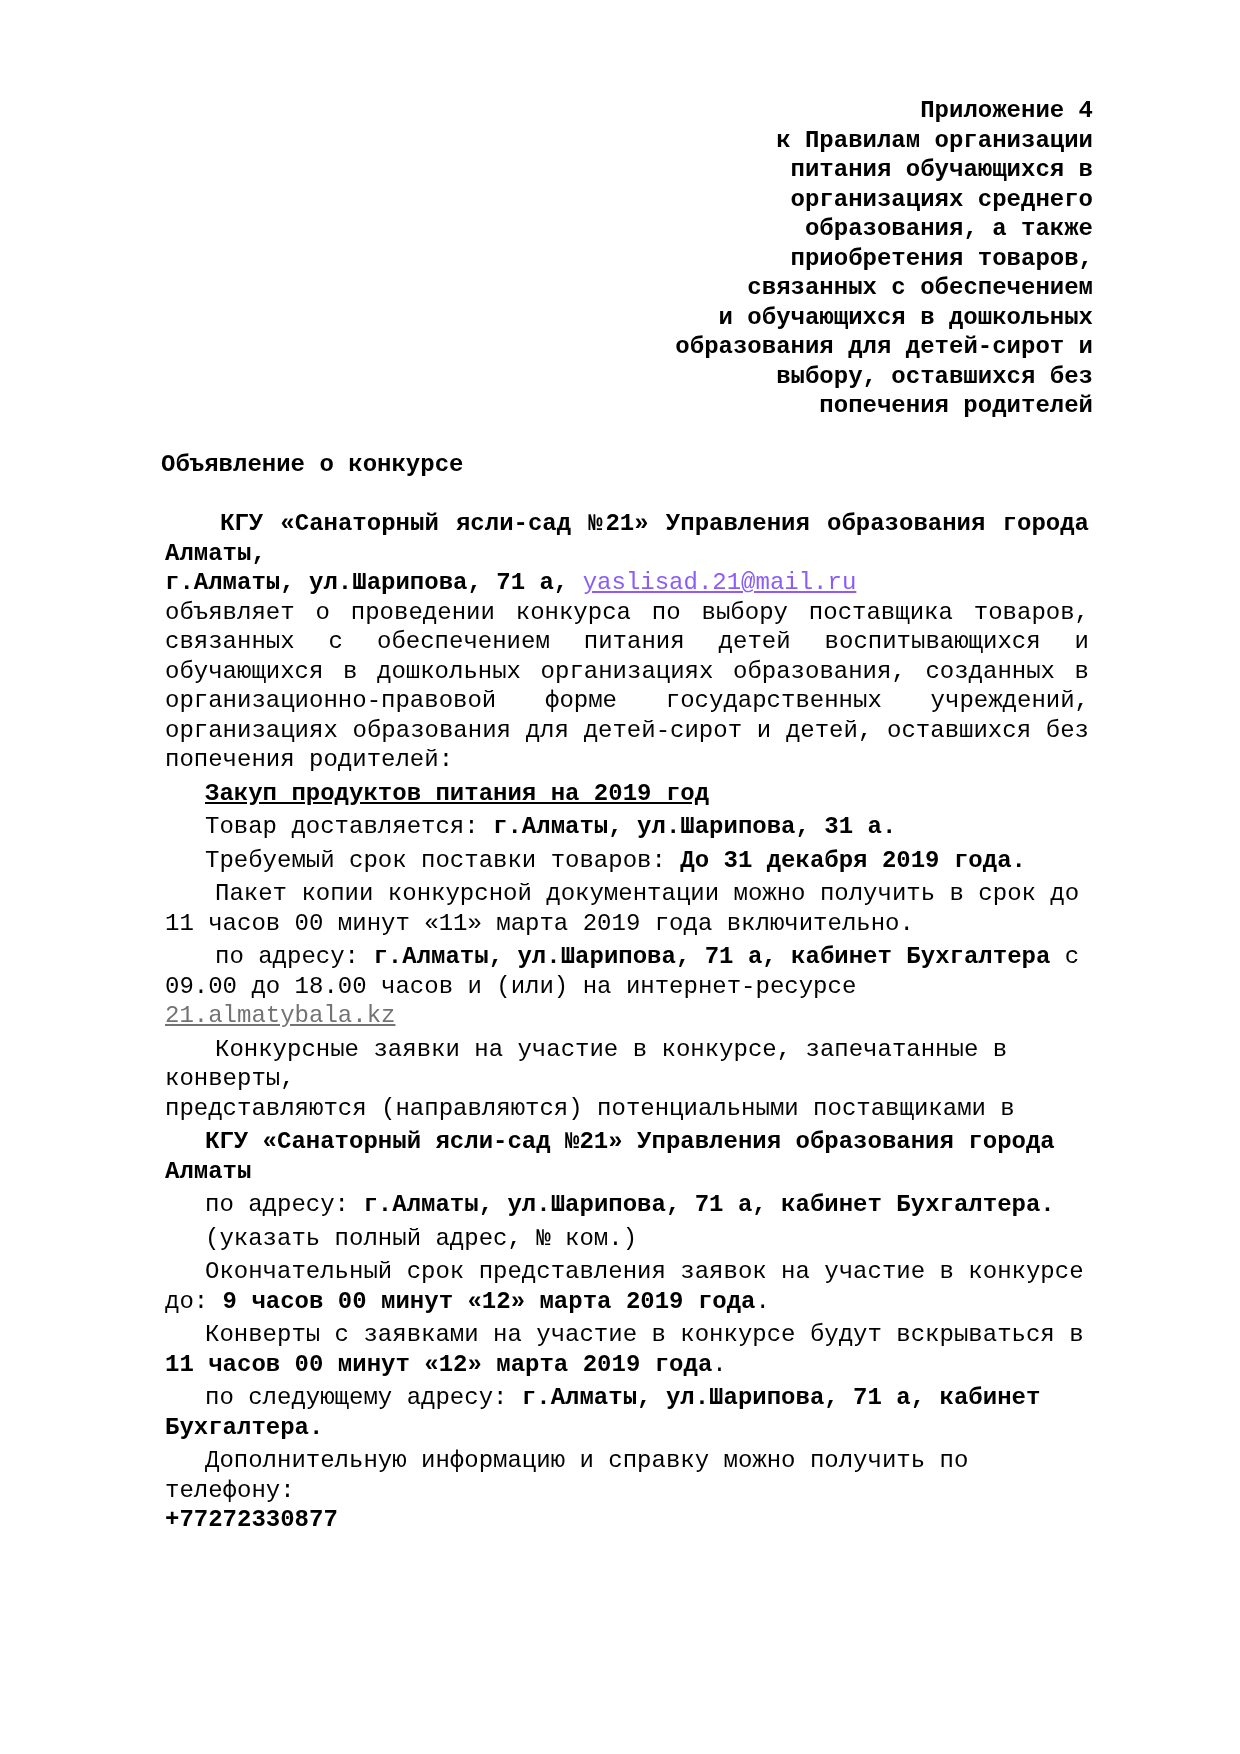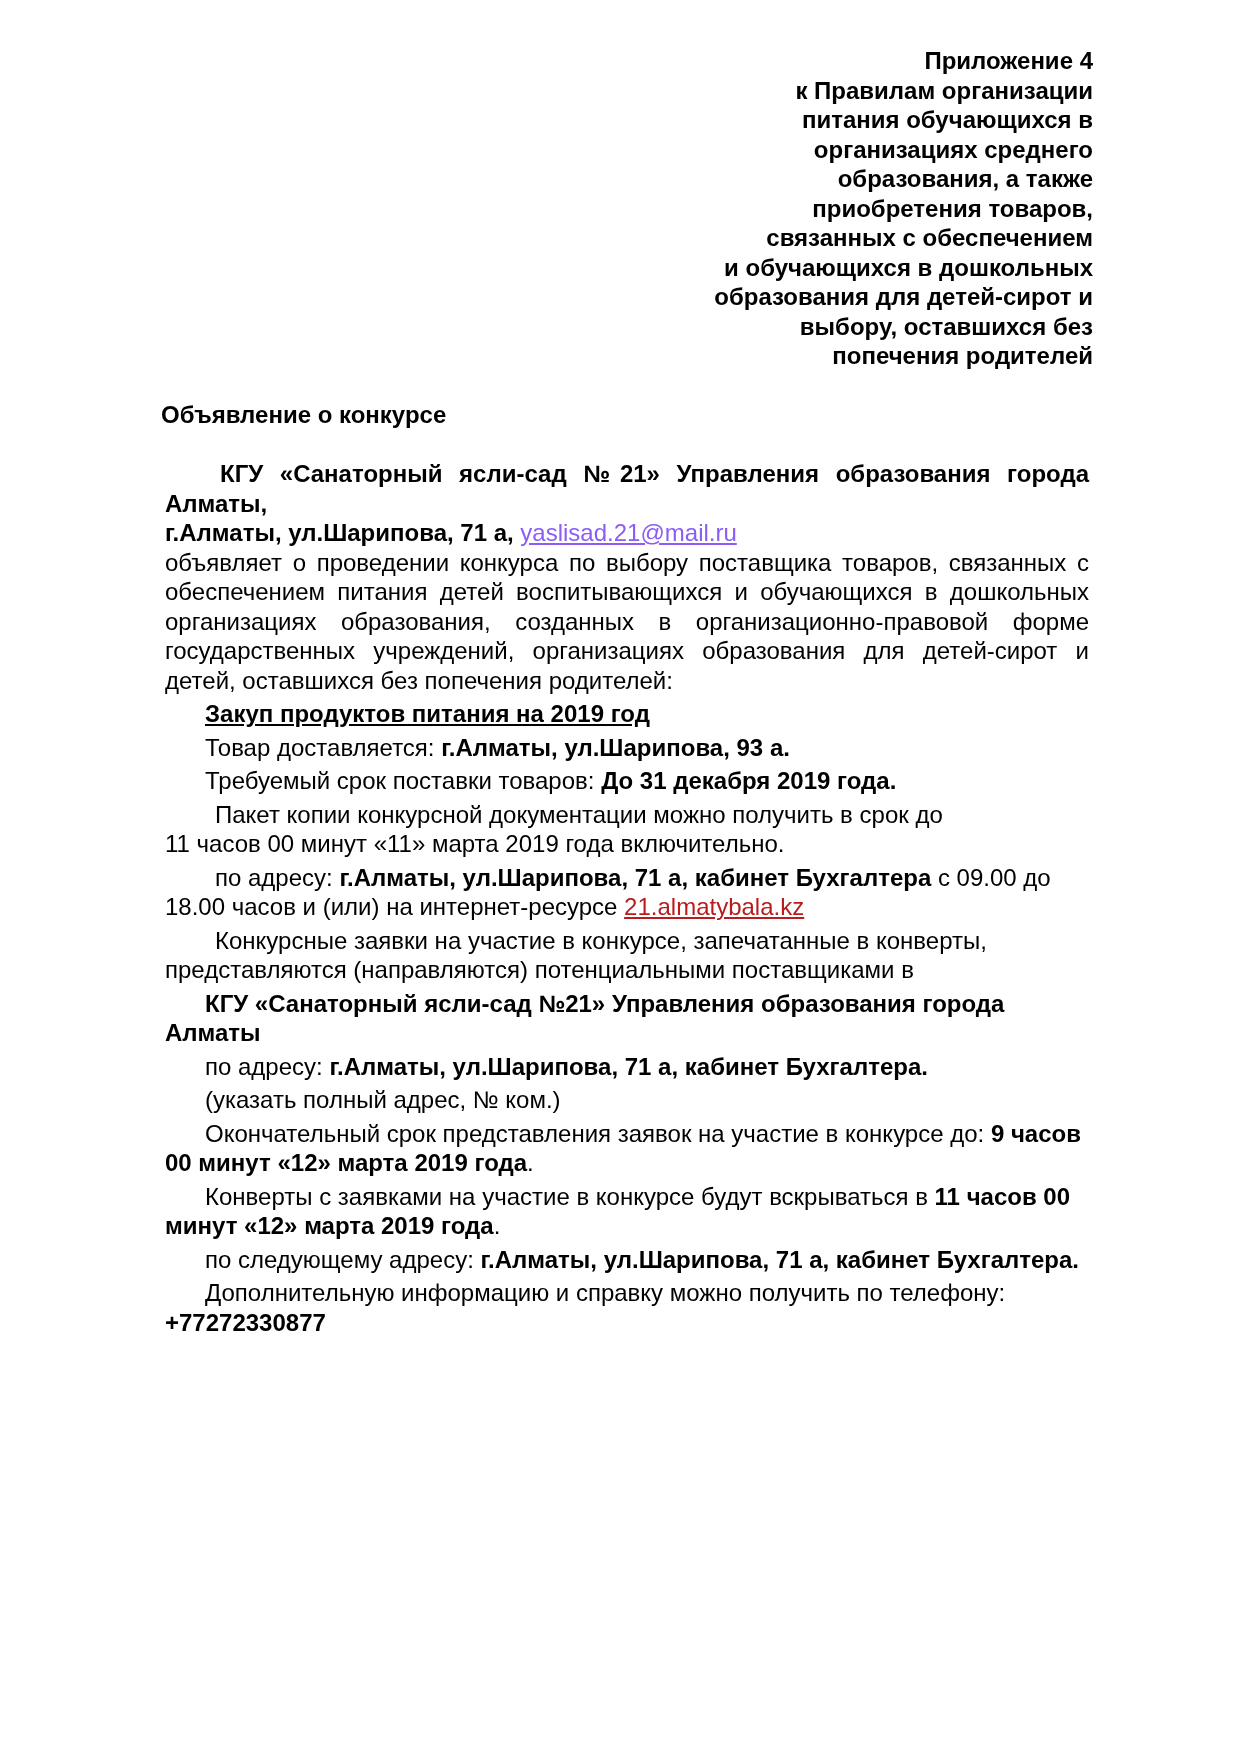--- a/index.html
+++ b/index.html
@@ -5,26 +5,26 @@
   html, body {
     margin: 0;
     padding: 0;
     background: #ffffff;
   }
   .page {
     position: relative;
     width: 1180px;
     height: 1754px;
     background: #ffffff;
-    font-family: Liberation Sans, sans-serif;
+    font-family: Liberation Mono, monospace;
     font-size: 24px;
     line-height: 29.5px;
     color: #000000;
     box-sizing: border-box;
-    padding: 46px 87px 0 161px;
+    padding: 96px 87px 0 161px;
     overflow: hidden;
   }
   .appendix {
     text-align: right;
     font-weight: bold;
   }
   .doc-title {
     font-weight: bold;
     margin: 29px 0 30px 0;
   }
@@ -37,21 +37,21 @@
   .ind50 { text-indent: 50px; }
   .ind55 { text-indent: 55px; }
   .b { font-weight: bold; }
   .u { text-decoration: underline; }
   a.email-link {
     color: #8b5cf6;
     text-decoration: underline;
     cursor: pointer;
   }
   a.site-link {
-    color: #b91c1c;
+    color: #737373;
     text-decoration: underline;
     cursor: pointer;
   }
 </style>
 </head>
 <body>
 
 <div class="page">
 
   <div class="appendix">
@@ -74,21 +74,21 @@
     <span class="b">КГУ «Санаторный ясли-сад №21» Управления образования города Алматы,</span><br>
     <span class="b">г.Алматы, ул.Шарипова, 71 а, </span><a class="email-link" href="#">yaslisad.21@mail.ru</a><br>
     <span>объявляет о проведении конкурса по выбору поставщика товаров, связанных с обеспечением питания детей воспитывающихся и обучающихся в дошкольных организациях образования, созданных в организационно-правовой форме государственных учреждений, организациях образования для детей-сирот и детей, оставшихся без попечения родителей:</span>
   </p>
 
   <p class="ind40">
     <span class="b u">Закуп продуктов питания на 2019 год</span>
   </p>
 
   <p class="ind40">
-    <span>Товар доставляется: </span><span class="b">г.Алматы, ул.Шарипова, 93 а.</span>
+    <span>Товар доставляется: </span><span class="b">г.Алматы, ул.Шарипова, 31 а.</span>
   </p>
 
   <p class="ind40">
     <span>Требуемый срок поставки товаров: </span><span class="b">До 31 декабря 2019 года.</span>
   </p>
 
 
   <p class="ind50">
     <span>Пакет копии конкурсной документации можно получить в срок до</span><br>
     <span>11 часов 00 минут «11» марта 2019 года включительно.</span>

